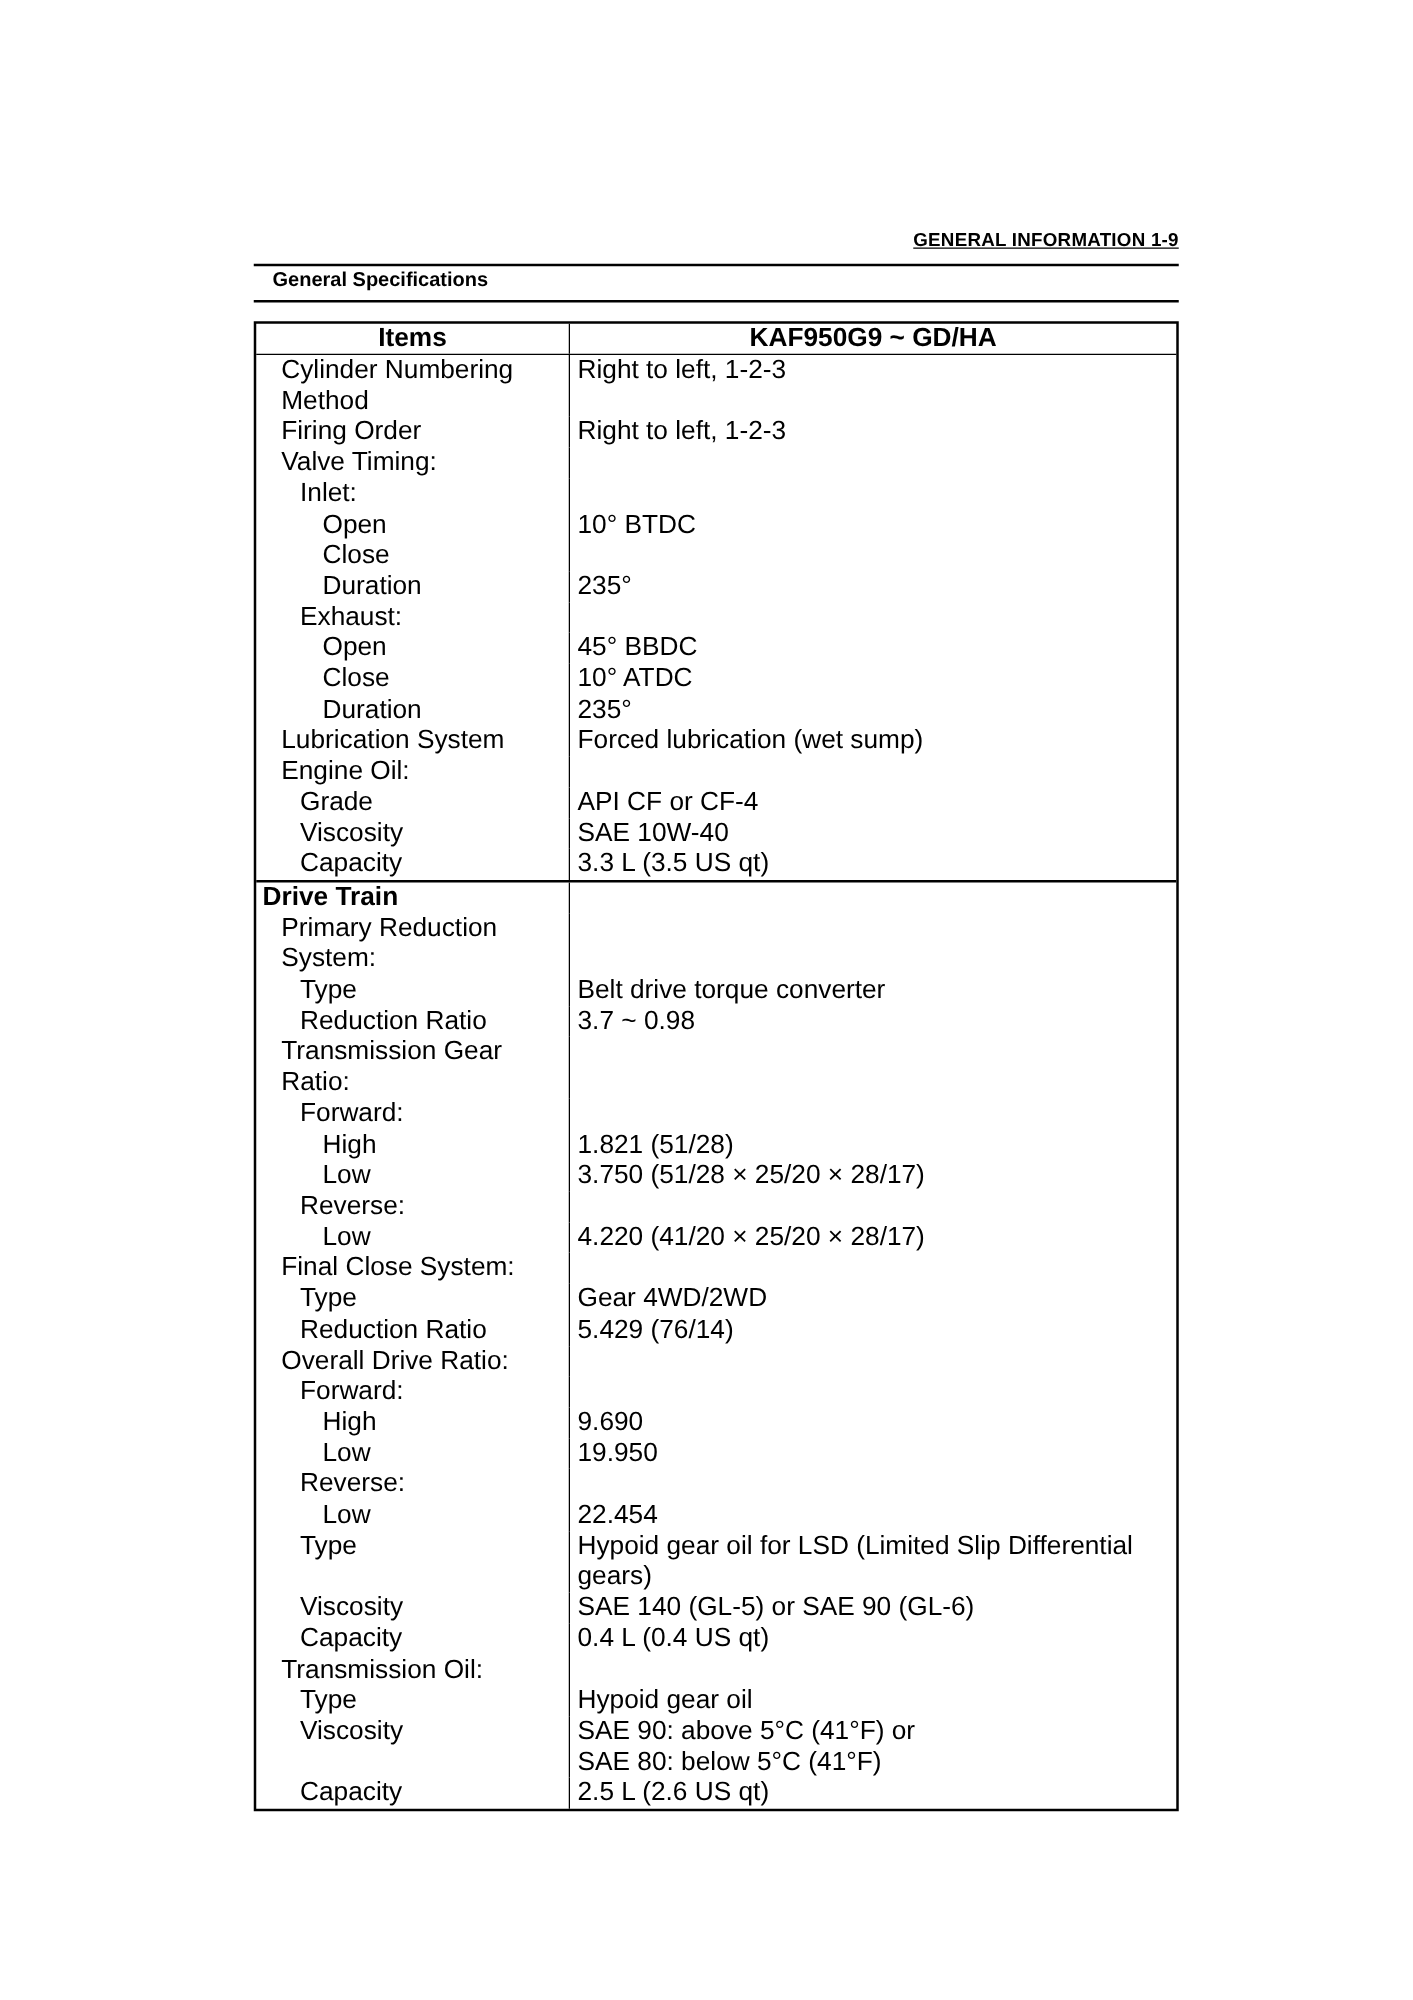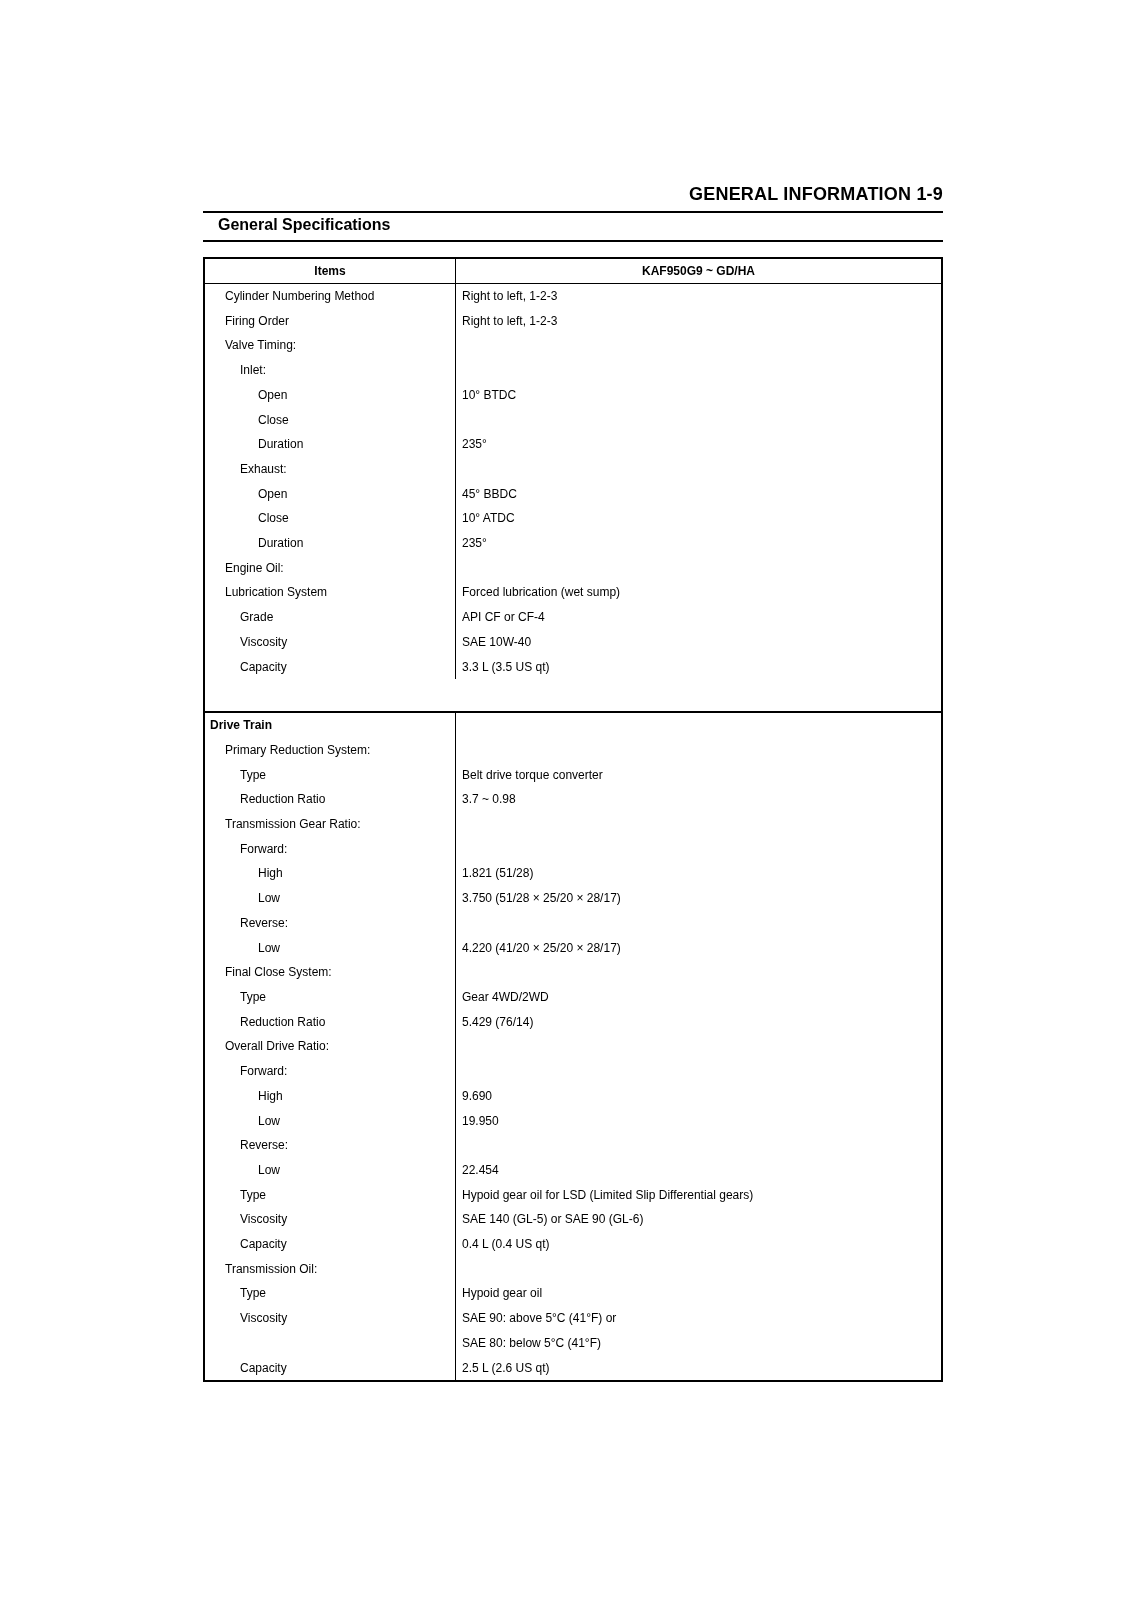--- a/index.html
+++ b/index.html
@@ -15,23 +15,24 @@
     font-family: "Liberation Sans", sans-serif;
     color: #000000;
     overflow: hidden;
   }
   .page-header {
     position: absolute;
     top: 184px;
     left: 203px;
     width: 740px;
     text-align: right;
-    font-size: 18px;
+    font-size: 15px;
     font-weight: bold;
     letter-spacing: 0.2px;
+    text-decoration: underline;
   }
   .rule {
     position: absolute;
     left: 203px;
     width: 740px;
     background: #000;
   }
   .rule-top { top: 211px; height: 2px; }
   .rule-bottom { top: 240px; height: 2px; }
   .section-title {
@@ -41,21 +42,21 @@
     font-size: 16px;
     font-weight: bold;
   }
   .spec-table {
     position: absolute;
     top: 257px;
     left: 203px;
     width: 740px;
     border: 2px solid #000;
     box-sizing: border-box;
-    font-size: 12px;
+    font-size: 21px;
   }
   .thead {
     display: flex;
     border-bottom: 1.5px solid #000;
   }
   .thead .cell {
     line-height: 24px;
     height: 24px;
     font-weight: bold;
     text-align: center;
@@ -73,21 +74,20 @@
   }
   .row {
     display: flex;
   }
   .row .cell {
     line-height: 24.7px;
     min-height: 24.7px;
   }
   .row.section-start {
     border-top: 2px solid #000;
-    margin-top: 32px;
   }
   .bold { font-weight: bold; }
   .indent-0 { padding-left: 5px; }
   .indent-1 { padding-left: 20px; }
   .indent-2 { padding-left: 35px; }
   .indent-3 { padding-left: 53px; }
 </style>
 </head>
 <body>
 
@@ -144,26 +144,26 @@
         </div>
         <div class="row">
           <div class="cell item indent-3">Close</div>
           <div class="cell value">10° ATDC</div>
         </div>
         <div class="row">
           <div class="cell item indent-3">Duration</div>
           <div class="cell value">235°</div>
         </div>
         <div class="row">
-          <div class="cell item indent-1">Engine Oil:</div>
-          <div class="cell value"></div>
-        </div>
-        <div class="row">
           <div class="cell item indent-1">Lubrication System</div>
           <div class="cell value">Forced lubrication (wet sump)</div>
+        </div>
+        <div class="row">
+          <div class="cell item indent-1">Engine Oil:</div>
+          <div class="cell value"></div>
         </div>
         <div class="row">
           <div class="cell item indent-2">Grade</div>
           <div class="cell value">API CF or CF-4</div>
         </div>
         <div class="row">
           <div class="cell item indent-2">Viscosity</div>
           <div class="cell value">SAE 10W-40</div>
         </div>
         <div class="row">

